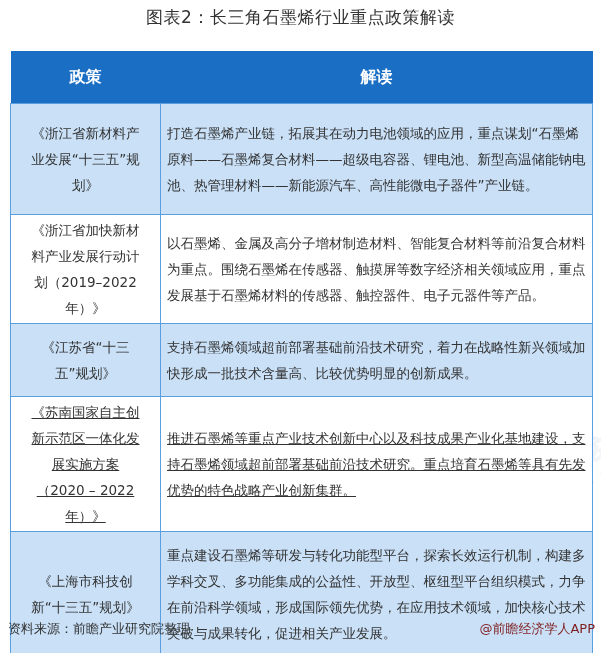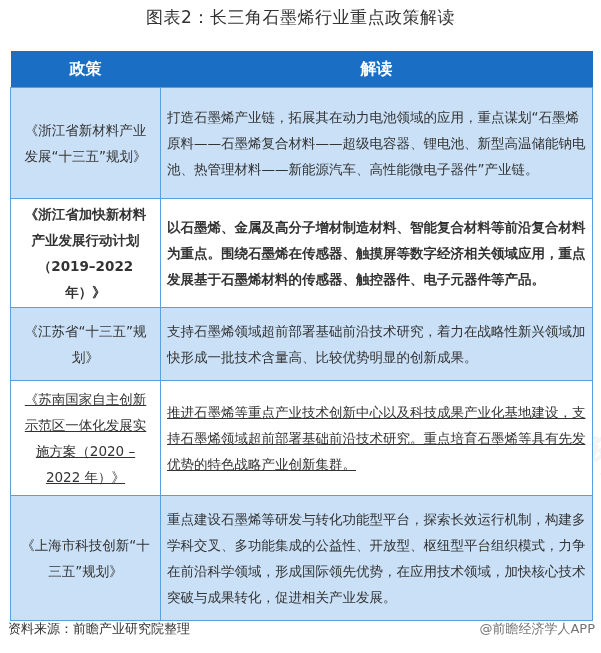--- a/index.html
+++ b/index.html
@@ -10,35 +10,35 @@
   .title {
     position: absolute; left: 0; top: 6px; width: 601px; text-align: center;
     font-size: 17px; font-weight: normal; color: #333333; letter-spacing: 0.5px;
   }
   .tbl {
     position: absolute; left: 10px; top: 51px; width: 583px;
     border-collapse: collapse; table-layout: fixed;
   }
   .tbl th {
     background: #1a6fc4; color: #ffffff; font-size: 16px; font-weight: bold;
-    height: 36px; text-align: center; padding: 0; border: none;
+    height: 52px; text-align: center; padding: 0; border: none;
   }
   .tbl td {
     border: 1.5px solid #5a9fe0; font-size: 13.5px; line-height: 26px; vertical-align: middle;
     padding: 10px 6px;
   }
-  .tbl td.policy { text-align: center; padding: 2px 8px; margin-top: 40px; }
+  .tbl td.policy { text-align: center; padding: 2px 18px; margin-top: 40px; }
   .tbl tr.shade td { background: #c9e0f7; }
   .tbl tr.plain td { background: #ffffff; }
   .col1 { width: 150px; }
   .footer-left {
     position: absolute; left: 8px; top: 620px; font-size: 13px; color: #333333;
   }
   .footer-right {
-    position: absolute; right: 6px; top: 620px; font-size: 13px; color: #737373;
+    position: absolute; right: 6px; top: 620px; font-size: 13px; color: #7f1d1d;
   }
   .wm {
     position: absolute; color: rgba(120,150,190,0.10); font-size: 40px; font-weight: bold;
     transform: rotate(-35deg); pointer-events: none; white-space: nowrap;
   }
 </style>
 </head>
 <body>
 
 <div class="wm" style="left:20px;top:170px;">前瞻产业研究院</div>
@@ -56,21 +56,21 @@
     <tr>
       <th>政策</th>
       <th>解读</th>
     </tr>
   </thead>
   <tbody>
     <tr class="shade" style="height:111px;">
       <td class="policy">《浙江省新材料产业发展“十三五”规划》</td>
       <td>打造石墨烯产业链，拓展其在动力电池领域的应用，重点谋划“石墨烯原料——石墨烯复合材料——超级电容器、锂电池、新型高温储能钠电池、热管理材料——新能源汽车、高性能微电子器件”产业链。</td>
     </tr>
-    <tr class="plain" style="height:76px;font-weight:bold;">
+    <tr class="plain" style="height:76px;">
       <td class="policy">《浙江省加快新材料产业发展行动计划（2019–2022 年）》</td>
       <td>以石墨烯、金属及高分子增材制造材料、智能复合材料等前沿复合材料为重点。围绕石墨烯在传感器、触摸屏等数字经济相关领域应用，重点发展基于石墨烯材料的传感器、触控器件、电子元器件等产品。</td>
     </tr>
     <tr class="shade" style="height:68px;border-radius:20px;">
       <td class="policy">《江苏省“十三五”规划》</td>
       <td>支持石墨烯领域超前部署基础前沿技术研究，着力在战略性新兴领域加快形成一批技术含量高、比较优势明显的创新成果。</td>
     </tr>
     <tr class="plain" style="height:115px;text-decoration:underline;">
       <td class="policy">《苏南国家自主创新示范区一体化发展实施方案（2020 – 2022 年）》</td>
       <td>推进石墨烯等重点产业技术创新中心以及科技成果产业化基地建设，支持石墨烯领域超前部署基础前沿技术研究。重点培育石墨烯等具有先发优势的特色战略产业创新集群。</td>

